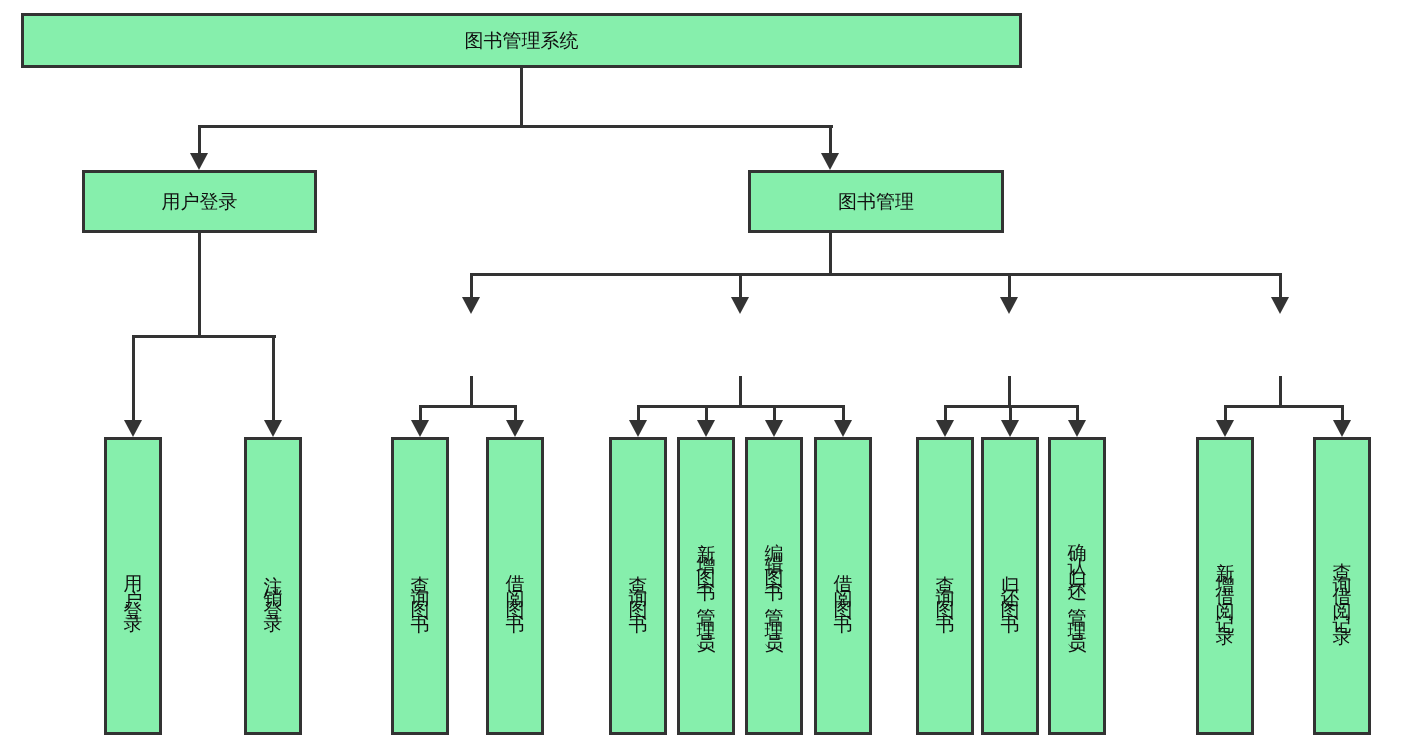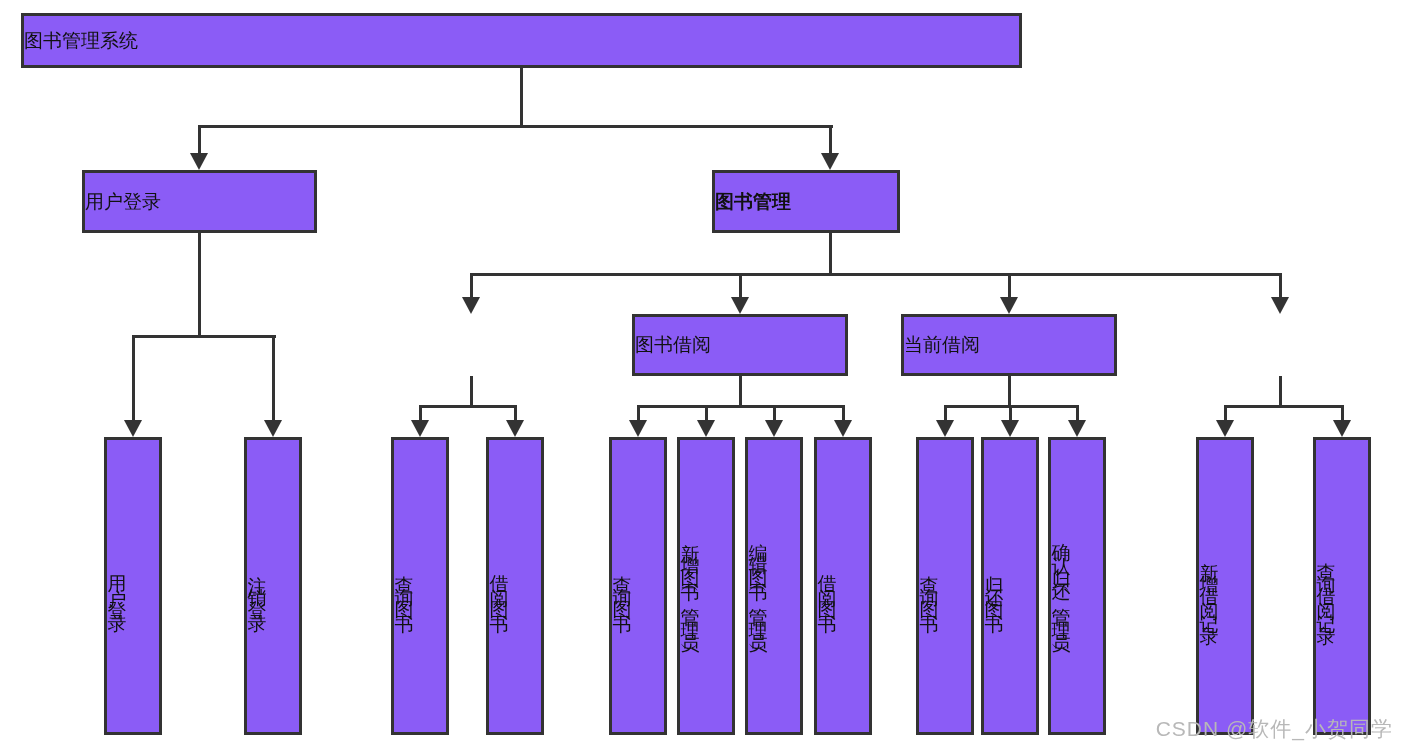--- a/index.html
+++ b/index.html
@@ -1,21 +1,21 @@
 <!DOCTYPE html>
 <html><head>
 <meta charset="utf-8">
 <style>
   * { margin:0; padding:0; box-sizing:border-box; }
   html,body { background:#ffffff; }
   body { width:1405px; height:747px; position:relative; overflow:hidden;
          font-family:"Liberation Sans", sans-serif; }
   .canvas { position:absolute; left:0; top:0; width:1405px; height:747px; background:#ffffff; }
-  .node { position:absolute; border:3px solid #333333; background:#8b5cf6;
-          display:flex; align-items:center; 
+  .node { position:absolute; border:3px solid #333333; background:#86efac;
+          display:flex; align-items:center; justify-content:center;
           font-size:19px; color:#111111; text-align:center; }
   .leaf { }
   .vtext { writing-mode:vertical-rl; text-orientation:mixed;
            letter-spacing:13px; line-height:1.05; font-size:19px; color:#111111; }
   .hline, .vline { position:absolute; background:#333333; }
   .arrow-down { position:absolute; width:0; height:0;
                 border-left:9px solid transparent; border-right:9px solid transparent;
                 border-top:17px solid #333333; }
   .watermark { position:absolute; right:12px; bottom:4px; font-size:21px;
                color:#b8b8b8; z-index:5; letter-spacing:1px; }
@@ -26,32 +26,26 @@
 <div class="canvas">
 
   <div class="node" style="left:21px; top:13px; width:1001px; height:55px;">
     <span>图书管理系统</span>
   </div>
 
   <div class="node" style="left:82px; top:170px; width:235px; height:63px;">
     <span>用户登录</span>
   </div>
 
-  <div class="node" style="left:712px; top:170px; width:188px; height:63px;font-weight:bold;">
+  <div class="node" style="left:748px; top:170px; width:256px; height:63px;">
     <span>图书管理</span>
   </div>
 
 
-  <div class="node" style="left:632px; top:314px; width:216px; height:62px;">
-    <span>图书借阅</span>
-  </div>
 
-  <div class="node" style="left:901px; top:314px; width:216px; height:62px;">
-    <span>当前借阅</span>
-  </div>
 
 
   <div class="node leaf" style="left:104px; top:437px; width:58px; height:298px;">
     <span class="vtext">用户登录</span>
   </div>
   <div class="node leaf" style="left:244px; top:437px; width:58px; height:298px;">
     <span class="vtext">注销登录</span>
   </div>
 
   <div class="node leaf" style="left:391px; top:437px; width:58px; height:298px;">
@@ -145,15 +139,14 @@
   <div class="vline" style="left:1009px; top:405px; width:3px; height:17px;"></div>
   <div class="arrow-down" style="left:1001px; top:420px;"></div>
   <div class="vline" style="left:1076px; top:405px; width:3px; height:17px;"></div>
   <div class="arrow-down" style="left:1068px; top:420px;"></div>
 
   <div class="vline" style="left:1224px; top:405px; width:3px; height:17px;"></div>
   <div class="arrow-down" style="left:1216px; top:420px;"></div>
   <div class="vline" style="left:1341px; top:405px; width:3px; height:17px;"></div>
   <div class="arrow-down" style="left:1333px; top:420px;"></div>
 
-  <div class="watermark">CSDN @软件_小贺同学</div>
 
 </div>
 
 </body></html>

